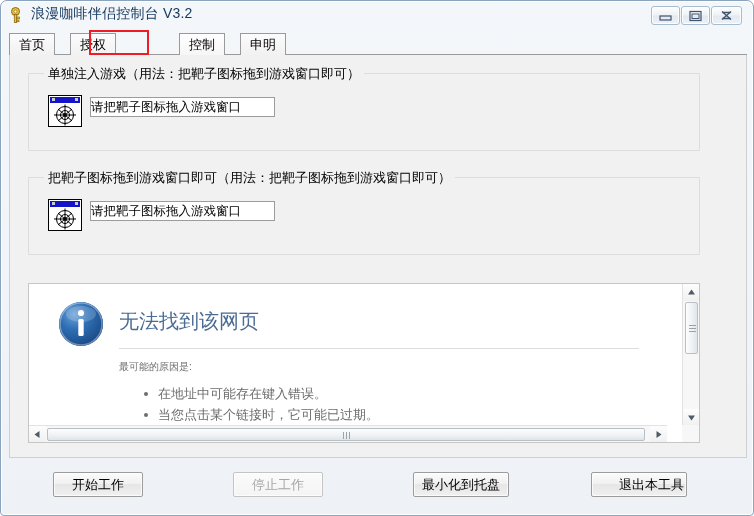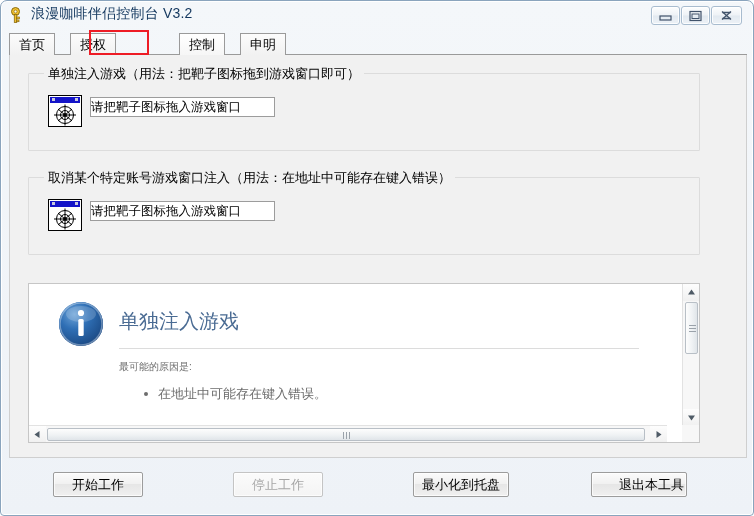--- a/index.html
+++ b/index.html
@@ -312,21 +312,21 @@
             </g>
           </svg>
         </div>
       </div>
 
       <div class="drop-input">请把靶子图标拖入游戏窗口</div>
     </div>
 
     <div class="groupbox" id="group2">
       <div class="gb-body"></div>
-      <div class="gb-legend">取消某个特定账号游戏窗口注入（用法：在地址中可能存在键入错误）</div>
+      <div class="gb-legend">把靶子图标拖到游戏窗口即可（用法：把靶子图标拖到游戏窗口即可）</div>
 
       <div class="target-icon">
         <div class="target-title">
           <span class="sq" style="left:2px"></span>
           <span class="sq" style="right:2px"></span>
         </div>
         <div class="target-reticle">
           <svg width="32" height="24" viewBox="0 0 32 24">
             <g stroke="#000" stroke-width="1" fill="none">
               <circle cx="16" cy="12" r="8.5"></circle>
@@ -359,26 +359,27 @@
             </defs>
             <circle cx="24" cy="24" r="22" fill="url(#ig)" stroke="#macro"></circle>
             <circle cx="24" cy="24" r="22" fill="url(#ig)"></circle>
             <circle cx="24" cy="24" r="21" fill="none" stroke="#ffffff" stroke-opacity=".35" stroke-width="1.5"></circle>
             <ellipse cx="24" cy="14" rx="15" ry="8" fill="#ffffff" opacity=".18"></ellipse>
             <circle cx="24" cy="13" r="3.1" fill="#ffffff"></circle>
             <rect x="21.3" y="19" width="5.4" height="17" rx="1.6" fill="#ffffff"></rect>
           </svg>
         </span>
 
-        <div id="err-title">单独注入游戏</div>
+        <div id="err-title">无法找到该网页</div>
         <div id="err-rule"></div>
         <div id="err-reason">最可能的原因是:</div>
 
         <ul id="err-list">
           <li>在地址中可能存在键入错误。</li>
+          <li>当您点击某个链接时，它可能已过期。</li>
         </ul>
       </div>
 
       <div id="vscroll">
         <div class="sb-arrow" style="left:0;top:0;width:17px;height:17px;">
           <svg width="17" height="17" viewBox="0 0 17 17">
               <path d="M8.5 5.5 L12 10.5 L5 10.5 Z" fill="#4f5b66"></path>
             </svg>
         </div>
         <div class="sb-thumb" id="v-thumb">

